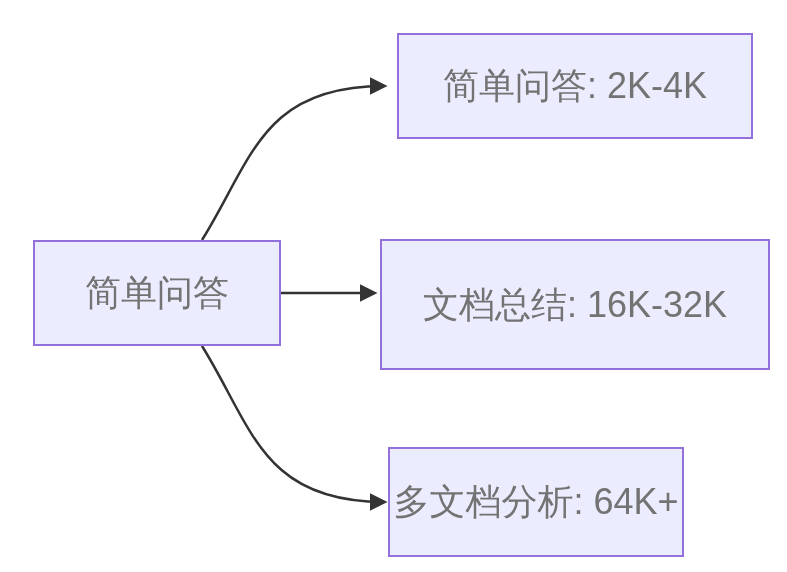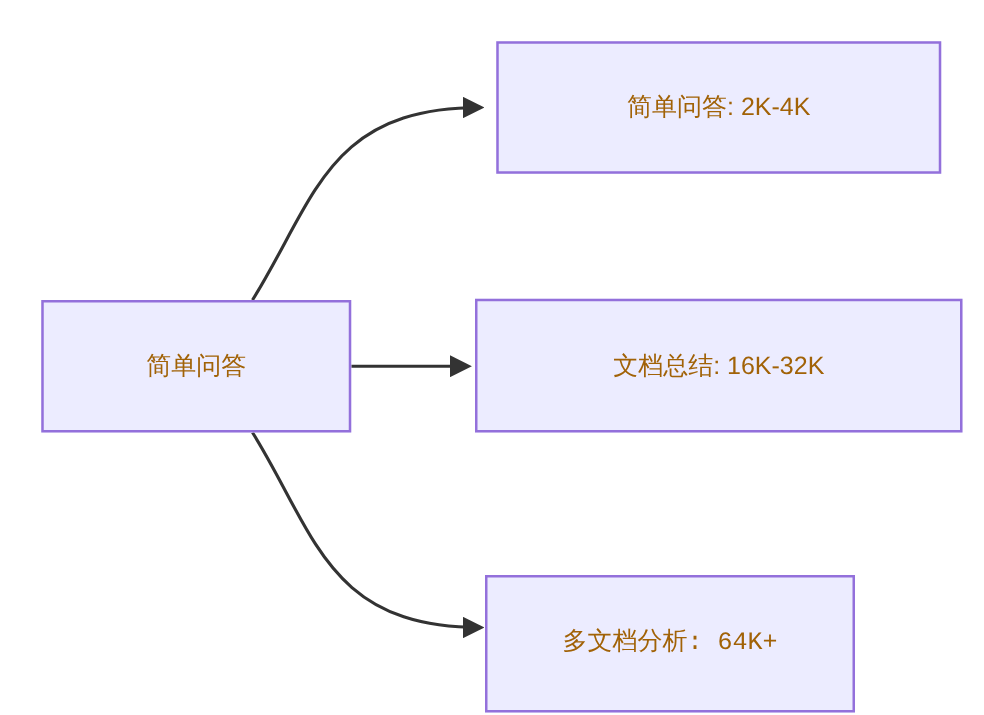--- a/index.html
+++ b/index.html
@@ -32,29 +32,29 @@
     position: absolute;
     box-sizing: border-box;
     background: #ECECFF;
     border: 2px solid #9370DB;
     display: flex;
     align-items: center;
     justify-content: center;
     text-align: center;
   }
   .node-label {
-    color: #a16207;
-    font-size: 20px;
+    color: #737373;
+    font-size: 36px;
     line-height: 1.2;
     white-space: nowrap;
   }
   .node-root   { left: 33px;  top: 240px; width: 248px; height: 106px; }
   .node-b0     { left: 397px; top: 33px;  width: 356px; height: 106px; }
-  .node-b1     { left: 380px; top: 239px; width: 390px; height: 107px; }
-  .node-b2     { left: 388px; top: 460px; width: 296px; height: 110px; font-family: Liberation Mono, monospace; }
+  .node-b1     { left: 380px; top: 239px; width: 390px; height: 131px; }
+  .node-b2     { left: 388px; top: 447px; width: 296px; height: 110px; }
 </style>
 </head>
 <body>
 
 <div class="canvas">
 
   <svg class="edges-layer" viewBox="0 0 787 572" xmlns="http://www.w3.org/2000/svg">
     <defs>
       <marker id="arrowhead" viewBox="0 0 10 10" refX="8" refY="5" markerWidth="7" markerHeight="7" orient="auto-start-reverse" markerUnits="strokeWidth">
         <path d="M 0 0 L 10 5 L 0 10 z" fill="#333333"></path>

